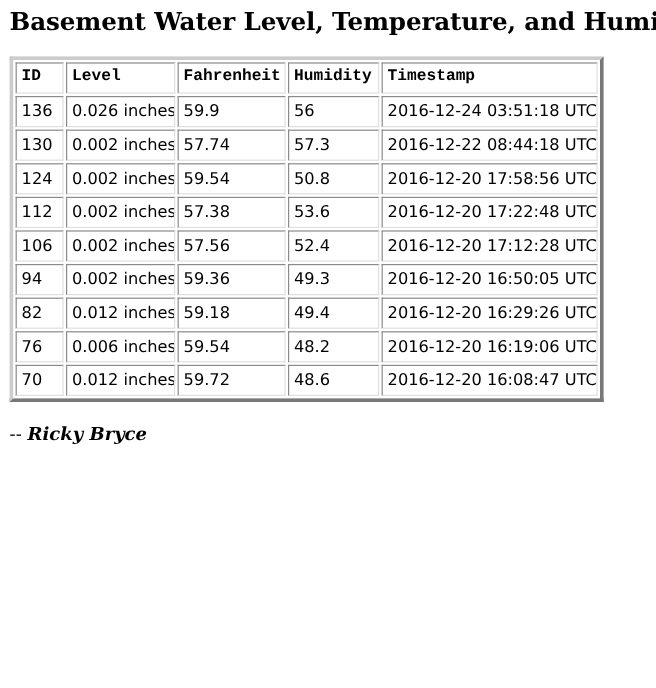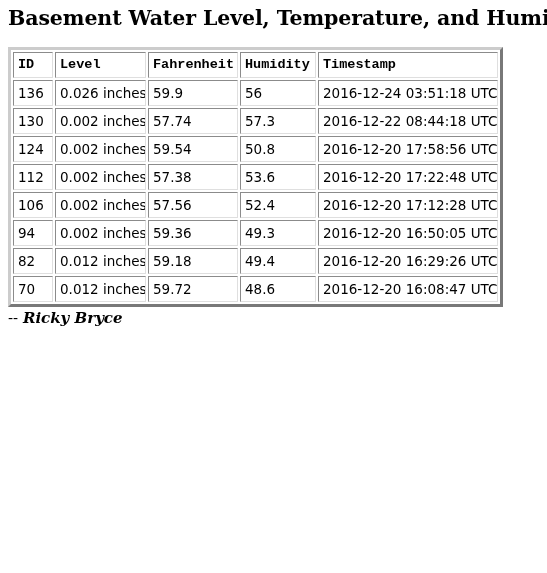--- a/index.html
+++ b/index.html
@@ -64,21 +64,21 @@
     font-weight: normal;
     font-size: 13.5px;
   }
   col.col-id        { width: 40px; }
   col.col-level     { width: 91px; }
   col.col-fahr      { width: 90px; }
   col.col-humidity  { width: 76px; }
   col.col-timestamp { width: 180px; }
 
   .signature {
-    margin-top: 2px;
+    margin-top: 18px;
     font-family: "DejaVu Serif", "Liberation Serif", serif;
     font-size: 15px;
     line-height: 18px;
     white-space: nowrap;
   }
   .signature .dashes {
     font-weight: normal;
     font-style: normal;
   }
   .signature .author {
@@ -155,20 +155,27 @@
             <td>2016-12-20 16:50:05 UTC</td>
           </tr>
           <tr>
             <td>82</td>
             <td>0.012 inches</td>
             <td>59.18</td>
             <td>49.4</td>
             <td>2016-12-20 16:29:26 UTC</td>
           </tr>
           <tr>
+            <td>76</td>
+            <td>0.006 inches</td>
+            <td>59.54</td>
+            <td>48.2</td>
+            <td>2016-12-20 16:19:06 UTC</td>
+          </tr>
+          <tr>
             <td>70</td>
             <td>0.012 inches</td>
             <td>59.72</td>
             <td>48.6</td>
             <td>2016-12-20 16:08:47 UTC</td>
           </tr>
         </tbody>
     </table>
   </div>
 

